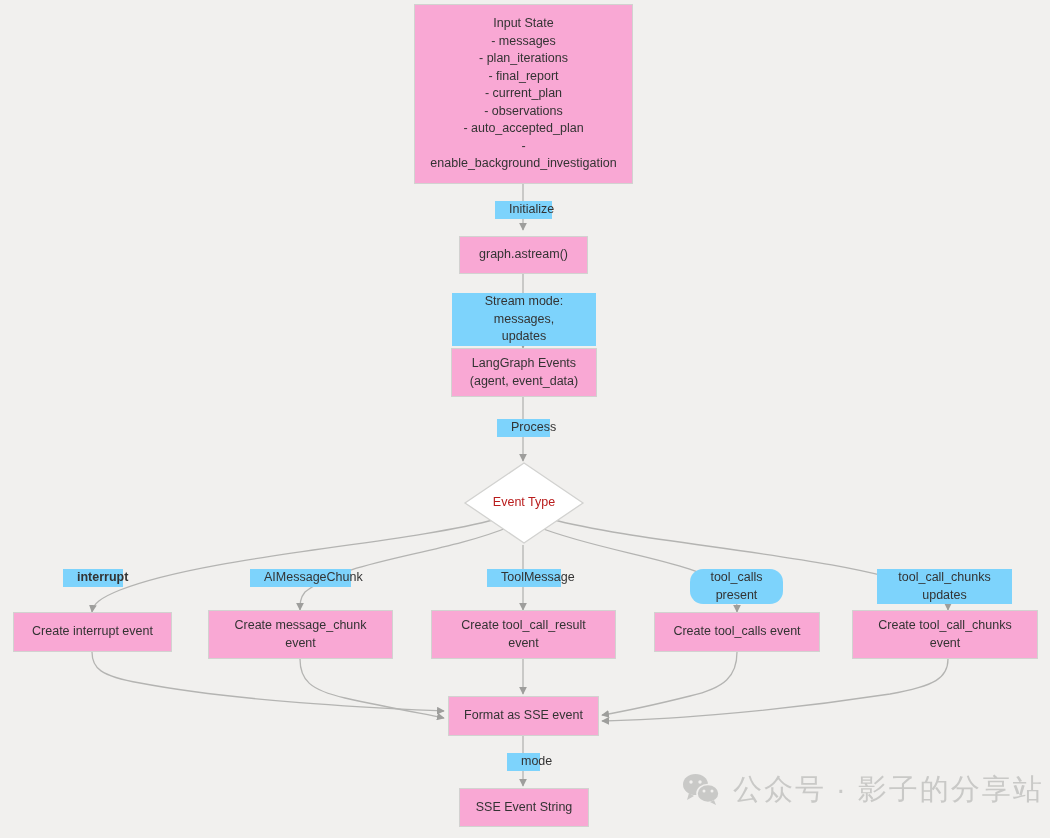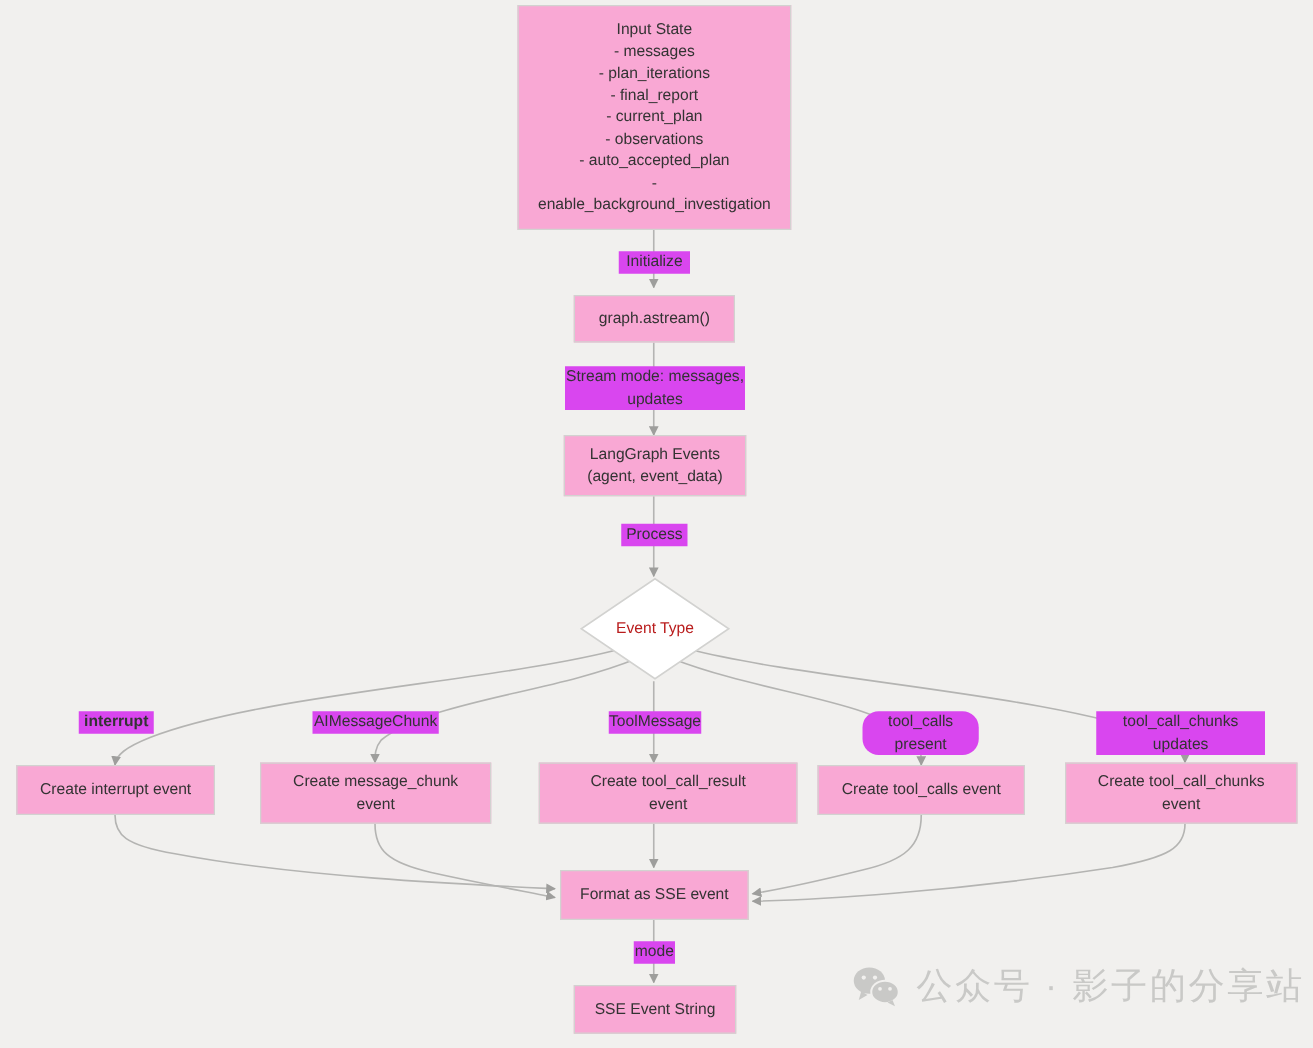--- a/index.html
+++ b/index.html
@@ -50,27 +50,27 @@
   }
   .diamond-label {
     position: relative;
     z-index: 2;
     color: #b91c1c;
     font-size: 12.5px;
   }
   .edge-label {
     position: absolute;
     box-sizing: border-box;
-    background: #d946ef;
+    background: #7dd3fc;
     color: #333333;
     font-size: 12.5px;
     line-height: 17.5px;
     text-align: center;
     white-space: pre-line;
-    padding: 0 0;
+    padding: 0 14px;
     z-index: 4;
   }
   .edge-label.bold { font-weight: bold; }
 
   #watermark {
     position: absolute;
     left: 681px;
     top: 772px;
     display: flex;
     align-items: center;
@@ -142,21 +142,21 @@
       <polygon points="61,2 120,42 61,82 2,42" fill="#ffffff" stroke="#d2d2d0" stroke-width="1.3"></polygon>
     </svg>
     <span class="diamond-label">Event Type</span>
   </div>
 
   <div class="node" style="left:13px; top:612px; width:159px; height:40px;">Create interrupt event</div>
 
   <div class="node" style="left:208px; top:610px; width:185px; height:49px;">Create message_chunk
 event</div>
 
-  <div class="node" style="left:431px; top:610px; width:207px; height:49px;">Create tool_call_result
+  <div class="node" style="left:431px; top:610px; width:185px; height:49px;">Create tool_call_result
 event</div>
 
   <div class="node" style="left:654px; top:612px; width:166px; height:40px;">Create tool_calls event</div>
 
   <div class="node" style="left:852px; top:610px; width:186px; height:49px;">Create tool_call_chunks
 event</div>
 
   <div class="node" style="left:448px; top:696px; width:151px; height:40px;">Format as SSE event</div>
 
   <div class="node" style="left:459px; top:788px; width:130px; height:39px;">SSE Event String</div>

